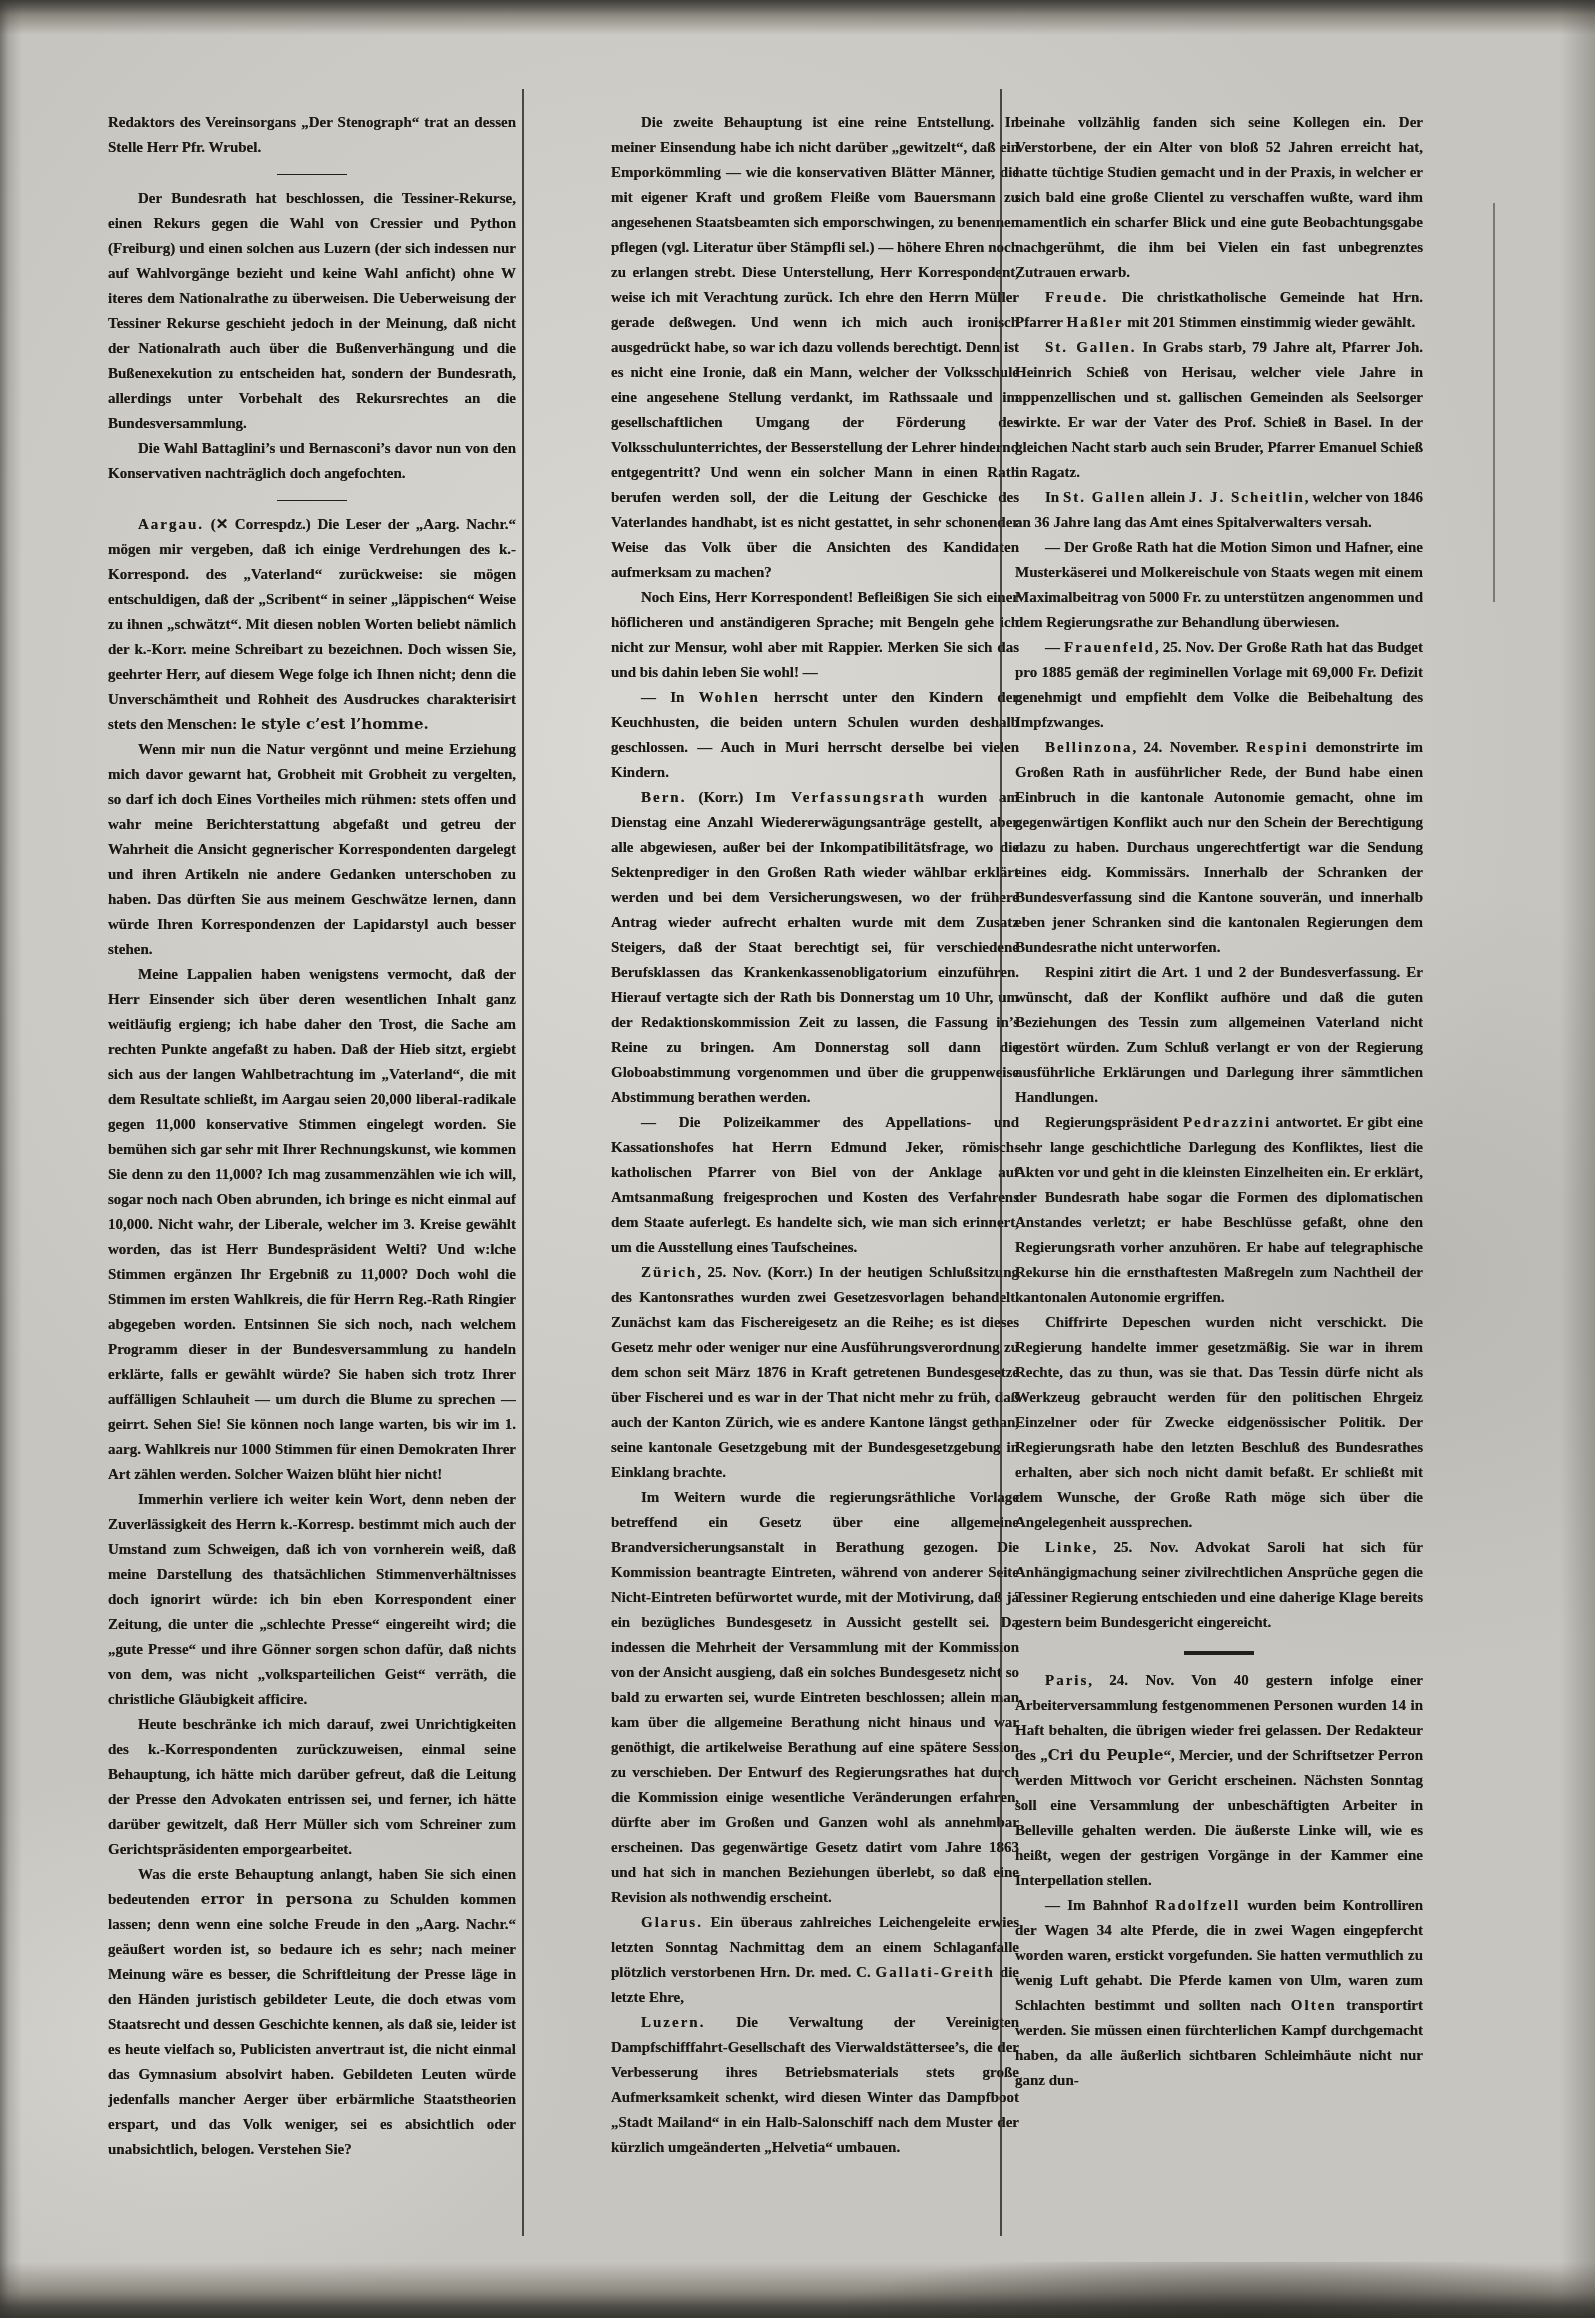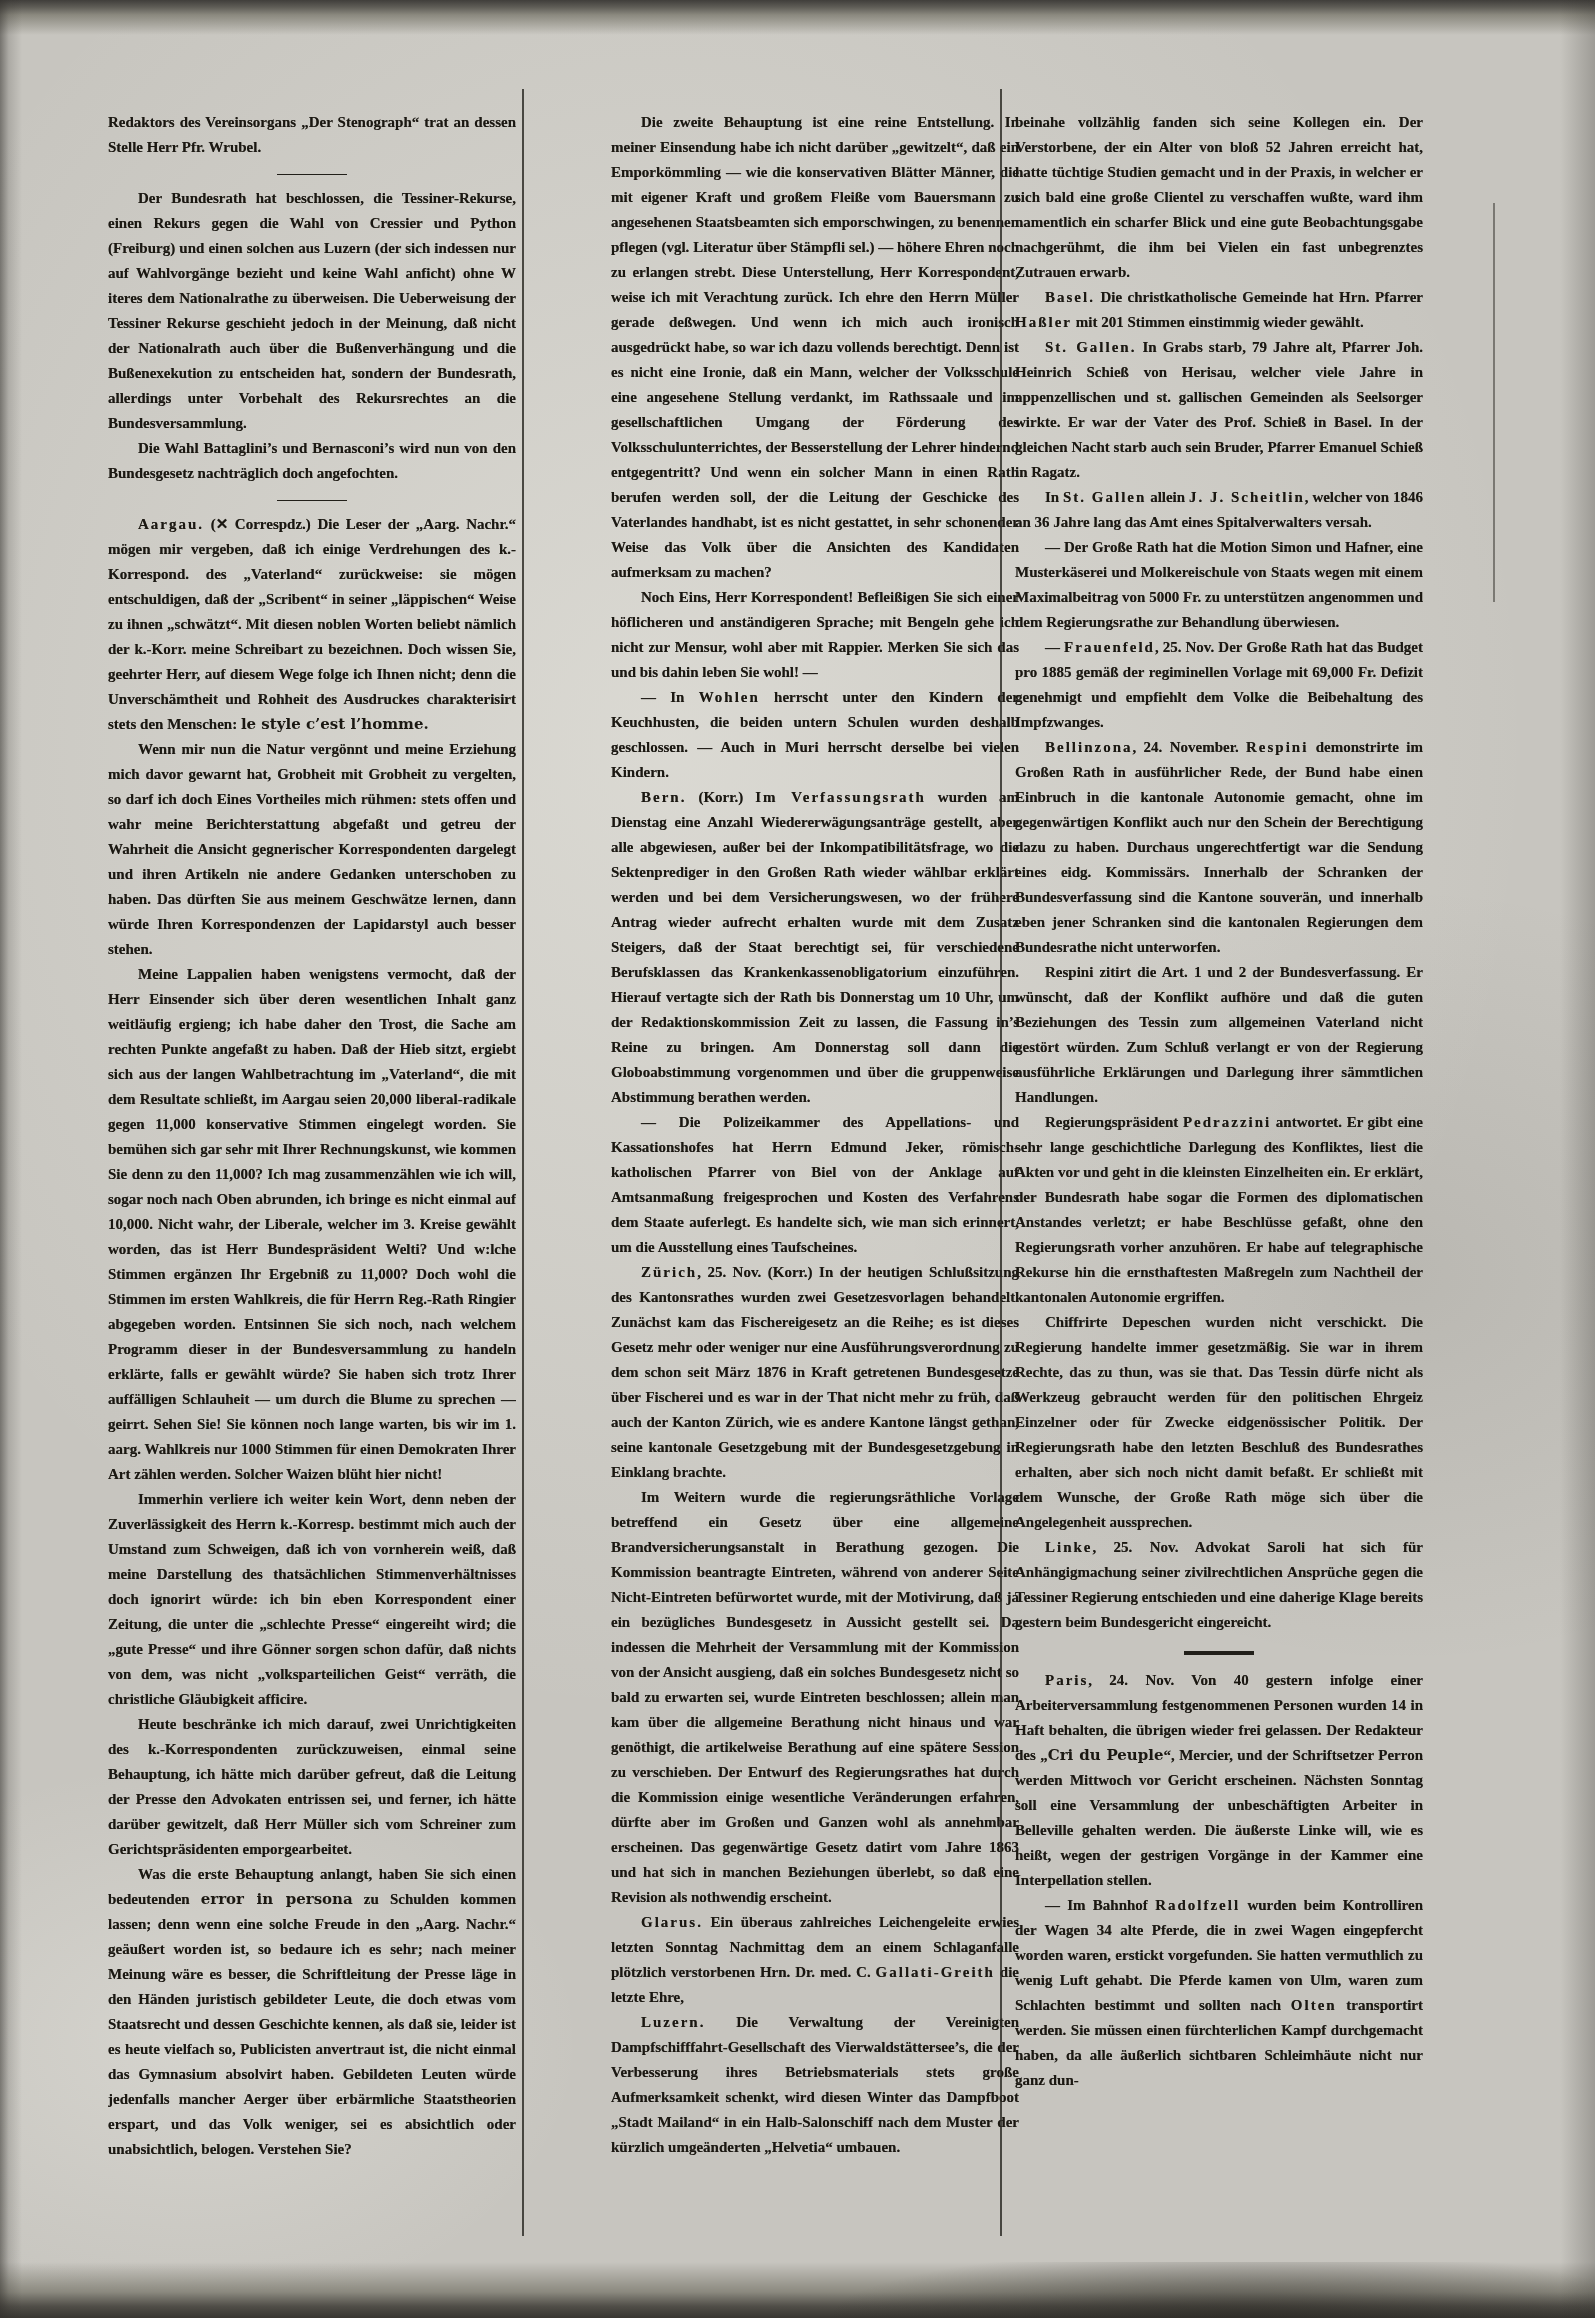--- a/index.html
+++ b/index.html
@@ -57,21 +57,21 @@
   .rule-bold{height:4px;margin:16px auto 12.8px auto;}
 </style>
 </head>
 <body>
 
 <div class="page">
   <div class="col col-1">
       <p class="para"><span class="seg-n">Redaktors des Vereinsorgans „Der Stenograph“ trat an dessen Stelle Herr Pfr. Wrubel.</span></p>
       <div class="rule rule-thin"></div>
       <p class="para indent"><span class="seg-n">Der Bundesrath hat beschlossen, die Tessiner-Rekurse, einen Rekurs gegen die Wahl von Cressier und Python (Freiburg) und einen solchen aus Luzern (der sich indessen nur auf Wahlvorgänge bezieht und keine Wahl anficht) ohne W iteres dem Nationalrathe zu überweisen. Die Ueberweisung der Tessiner Rekurse geschieht jedoch in der Meinung, daß nicht der Nationalrath auch über die Bußenverhängung und die Bußenexekution zu entscheiden hat, sondern der Bundesrath, allerdings unter Vorbehalt des Rekursrechtes an die Bundesversammlung.</span></p>
-      <p class="para indent"><span class="seg-n">Die Wahl Battaglini’s und Bernasconi’s wird nun von den Bundesgesetz nachträglich doch angefochten.</span></p>
+      <p class="para indent"><span class="seg-n">Die Wahl Battaglini’s und Bernasconi’s davor nun von den Konservativen nachträglich doch angefochten.</span></p>
       <div class="rule rule-thin"></div>
       <p class="para indent"><span class="seg-sp">Aargau.</span><span class="seg-n"> (✕ Correspdz.) Die Leser der „Aarg. Nachr.“ mögen mir vergeben, daß ich einige Verdrehungen des k.-Korrespond. des „Vaterland“ zurückweise: sie mögen entschuldigen, daß der „Scribent“ in seiner „läppischen“ Weise zu ihnen „schwätzt“. Mit diesen noblen Worten beliebt nämlich der k.-Korr. meine Schreibart zu bezeichnen. Doch wissen Sie, geehrter Herr, auf diesem Wege folge ich Ihnen nicht; denn die Unverschämtheit und Rohheit des Ausdruckes charakterisirt stets den Menschen: </span><span class="seg-ant">le style c’est l’homme.</span></p>
       <p class="para indent"><span class="seg-n">Wenn mir nun die Natur vergönnt und meine Erziehung mich davor gewarnt hat, Grobheit mit Grobheit zu vergelten, so darf ich doch Eines Vortheiles mich rühmen: stets offen und wahr meine Berichterstattung abgefaßt und getreu der Wahrheit die Ansicht gegnerischer Korrespondenten dargelegt und ihren Artikeln nie andere Gedanken unterschoben zu haben. Das dürften Sie aus meinem Geschwätze lernen, dann würde Ihren Korrespondenzen der Lapidarstyl auch besser stehen.</span></p>
       <p class="para indent"><span class="seg-n">Meine Lappalien haben wenigstens vermocht, daß der Herr Einsender sich über deren wesentlichen Inhalt ganz weitläufig ergieng; ich habe daher den Trost, die Sache am rechten Punkte angefaßt zu haben. Daß der Hieb sitzt, ergiebt sich aus der langen Wahlbetrachtung im „Vaterland“, die mit dem Resultate schließt, im Aargau seien 20,000 liberal-radikale gegen 11,000 konservative Stimmen eingelegt worden. Sie bemühen sich gar sehr mit Ihrer Rechnungskunst, wie kommen Sie denn zu den 11,000? Ich mag zusammenzählen wie ich will, sogar noch nach Oben abrunden, ich bringe es nicht einmal auf 10,000. Nicht wahr, der Liberale, welcher im 3. Kreise gewählt worden, das ist Herr Bundespräsident Welti? Und w:lche Stimmen ergänzen Ihr Ergebniß zu 11,000? Doch wohl die Stimmen im ersten Wahlkreis, die für Herrn Reg.-Rath Ringier abgegeben worden. Entsinnen Sie sich noch, nach welchem Programm dieser in der Bundesversammlung zu handeln erklärte, falls er gewählt würde? Sie haben sich trotz Ihrer auffälligen Schlauheit — um durch die Blume zu sprechen — geirrt. Sehen Sie! Sie können noch lange warten, bis wir im 1. aarg. Wahlkreis nur 1000 Stimmen für einen Demokraten Ihrer Art zählen werden. Solcher Waizen blüht hier nicht!</span></p>
       <p class="para indent"><span class="seg-n">Immerhin verliere ich weiter kein Wort, denn neben der Zuverlässigkeit des Herrn k.-Korresp. bestimmt mich auch der Umstand zum Schweigen, daß ich von vornherein weiß, daß meine Darstellung des thatsächlichen Stimmenverhältnisses doch ignorirt würde: ich bin eben Korrespondent einer Zeitung, die unter die „schlechte Presse“ eingereiht wird; die „gute Presse“ und ihre Gönner sorgen schon dafür, daß nichts von dem, was nicht „volksparteilichen Geist“ verräth, die christliche Gläubigkeit afficire.</span></p>
       <p class="para indent"><span class="seg-n">Heute beschränke ich mich darauf, zwei Unrichtigkeiten des k.-Korrespondenten zurückzuweisen, einmal seine Behauptung, ich hätte mich darüber gefreut, daß die Leitung der Presse den Advokaten entrissen sei, und ferner, ich hätte darüber gewitzelt, daß Herr Müller sich vom Schreiner zum Gerichtspräsidenten emporgearbeitet.</span></p>
       <p class="para indent"><span class="seg-n">Was die erste Behauptung anlangt, haben Sie sich einen bedeutenden </span><span class="seg-ant">error in persona</span><span class="seg-n"> zu Schulden kommen lassen; denn wenn eine solche Freude in den „Aarg. Nachr.“ geäußert worden ist, so bedaure ich es sehr; nach meiner Meinung wäre es besser, die Schriftleitung der Presse läge in den Händen juristisch gebildeter Leute, die doch etwas vom Staatsrecht und dessen Geschichte kennen, als daß sie, leider ist es heute vielfach so, Publicisten anvertraut ist, die nicht einmal das Gymnasium absolvirt haben. Gebildeten Leuten würde jedenfalls mancher Aerger über erbärmliche Staatstheorien erspart, und das Volk weniger, sei es absichtlich oder unabsichtlich, belogen. Verstehen Sie?</span></p>
     </div>
   <div class="vrule vrule-1"></div>
   <div class="col col-2">
@@ -81,21 +81,21 @@
       <p class="para indent"><span class="seg-sp">Bern.</span><span class="seg-n"> (Korr.) </span><span class="seg-sp">Im Verfassungsrath</span><span class="seg-n"> wurden am Dienstag eine Anzahl Wiedererwägungsanträge gestellt, aber alle abgewiesen, außer bei der Inkompatibilitätsfrage, wo die Sektenprediger in den Großen Rath wieder wählbar erklärt werden und bei dem Versicherungswesen, wo der frühere Antrag wieder aufrecht erhalten wurde mit dem Zusatz Steigers, daß der Staat berechtigt sei, für verschiedene Berufsklassen das Krankenkassenobligatorium einzuführen. Hierauf vertagte sich der Rath bis Donnerstag um 10 Uhr, um der Redaktionskommission Zeit zu lassen, die Fassung in’s Reine zu bringen. Am Donnerstag soll dann die Globoabstimmung vorgenommen und über die gruppenweise Abstimmung berathen werden.</span></p>
       <p class="para indent"><span class="seg-n">— Die Polizeikammer des Appellations- und Kassationshofes hat Herrn Edmund Jeker, römisch-katholischen Pfarrer von Biel von der Anklage auf Amtsanmaßung freigesprochen und Kosten des Verfahrens dem Staate auferlegt. Es handelte sich, wie man sich erinnert, um die Ausstellung eines Taufscheines.</span></p>
       <p class="para indent"><span class="seg-sp">Zürich</span><span class="seg-n">, 25. Nov. (Korr.) In der heutigen Schlußsitzung des Kantonsrathes wurden zwei Gesetzesvorlagen behandelt. Zunächst kam das Fischereigesetz an die Reihe; es ist dieses Gesetz mehr oder weniger nur eine Ausführungsverordnung zu dem schon seit März 1876 in Kraft getretenen Bundesgesetze über Fischerei und es war in der That nicht mehr zu früh, daß auch der Kanton Zürich, wie es andere Kantone längst gethan, seine kantonale Gesetzgebung mit der Bundesgesetzgebung in Einklang brachte.</span></p>
       <p class="para indent"><span class="seg-n">Im Weitern wurde die regierungsräthliche Vorlage betreffend ein Gesetz über eine allgemeine Brandversicherungsanstalt in Berathung gezogen. Die Kommission beantragte Eintreten, während von anderer Seite Nicht-Eintreten befürwortet wurde, mit der Motivirung, daß ja ein bezügliches Bundesgesetz in Aussicht gestellt sei. Da indessen die Mehrheit der Versammlung mit der Kommission von der Ansicht ausgieng, daß ein solches Bundesgesetz nicht so bald zu erwarten sei, wurde Eintreten beschlossen; allein man kam über die allgemeine Berathung nicht hinaus und war genöthigt, die artikelweise Berathung auf eine spätere Session zu verschieben. Der Entwurf des Regierungsrathes hat durch die Kommission einige wesentliche Veränderungen erfahren, dürfte aber im Großen und Ganzen wohl als annehmbar erscheinen. Das gegenwärtige Gesetz datirt vom Jahre 1863 und hat sich in manchen Beziehungen überlebt, so daß eine Revision als nothwendig erscheint.</span></p>
       <p class="para indent"><span class="seg-sp">Glarus.</span><span class="seg-n"> Ein überaus zahlreiches Leichengeleite erwies letzten Sonntag Nachmittag dem an einem Schlaganfalle plötzlich verstorbenen Hrn. Dr. med. C. </span><span class="seg-sp">Gallati-Greith</span><span class="seg-n"> die letzte Ehre,</span></p>
       <p class="para indent"><span class="seg-sp">Luzern.</span><span class="seg-n"> Die Verwaltung der Vereinigten Dampfschifffahrt-Gesellschaft des Vierwaldstättersee’s, die der Verbesserung ihres Betriebsmaterials stets große Aufmerksamkeit schenkt, wird diesen Winter das Dampfboot „Stadt Mailand“ in ein Halb-Salonschiff nach dem Muster der kürzlich umgeänderten „Helvetia“ umbauen.</span></p>
     </div>
   <div class="vrule vrule-2"></div>
   <div class="col col-3">
       <p class="para"><span class="seg-n">beinahe vollzählig fanden sich seine Kollegen ein. Der Verstorbene, der ein Alter von bloß 52 Jahren erreicht hat, hatte tüchtige Studien gemacht und in der Praxis, in welcher er sich bald eine große Clientel zu verschaffen wußte, ward ihm namentlich ein scharfer Blick und eine gute Beobachtungsgabe nachgerühmt, die ihm bei Vielen ein fast unbegrenztes Zutrauen erwarb.</span></p>
-      <p class="para indent"><span class="seg-sp">Basel.</span><span class="seg-n"> Die christkatholische Gemeinde hat Hrn. Pfarrer </span><span class="seg-sp">Haßler</span><span class="seg-n"> mit 201 Stimmen einstimmig wieder gewählt.</span></p>
+      <p class="para indent"><span class="seg-sp">Freude.</span><span class="seg-n"> Die christkatholische Gemeinde hat Hrn. Pfarrer </span><span class="seg-sp">Haßler</span><span class="seg-n"> mit 201 Stimmen einstimmig wieder gewählt.</span></p>
       <p class="para indent"><span class="seg-sp">St. Gallen.</span><span class="seg-n"> In Grabs starb, 79 Jahre alt, Pfarrer Joh. Heinrich Schieß von Herisau, welcher viele Jahre in appenzellischen und st. gallischen Gemeinden als Seelsorger wirkte. Er war der Vater des Prof. Schieß in Basel. In der gleichen Nacht starb auch sein Bruder, Pfarrer Emanuel Schieß in Ragatz.</span></p>
       <p class="para indent"><span class="seg-n">In </span><span class="seg-sp">St. Gallen</span><span class="seg-n"> allein </span><span class="seg-sp">J. J. Scheitlin</span><span class="seg-n">, welcher von 1846 an 36 Jahre lang das Amt eines Spitalverwalters versah.</span></p>
       <p class="para indent"><span class="seg-n">— Der Große Rath hat die Motion Simon und Hafner, eine Musterkäserei und Molkereischule von Staats wegen mit einem Maximalbeitrag von 5000 Fr. zu unterstützen angenommen und dem Regierungsrathe zur Behandlung überwiesen.</span></p>
       <p class="para indent"><span class="seg-n">— </span><span class="seg-sp">Frauenfeld</span><span class="seg-n">, 25. Nov. Der Große Rath hat das Budget pro 1885 gemäß der regiminellen Vorlage mit 69,000 Fr. Defizit genehmigt und empfiehlt dem Volke die Beibehaltung des Impfzwanges.</span></p>
       <p class="para indent"><span class="seg-sp">Bellinzona</span><span class="seg-n">, 24. November. </span><span class="seg-sp">Respini</span><span class="seg-n"> demonstrirte im Großen Rath in ausführlicher Rede, der Bund habe einen Einbruch in die kantonale Autonomie gemacht, ohne im gegenwärtigen Konflikt auch nur den Schein der Berechtigung dazu zu haben. Durchaus ungerechtfertigt war die Sendung eines eidg. Kommissärs. Innerhalb der Schranken der Bundesverfassung sind die Kantone souverän, und innerhalb eben jener Schranken sind die kantonalen Regierungen dem Bundesrathe nicht unterworfen.</span></p>
       <p class="para indent"><span class="seg-n">Respini zitirt die Art. 1 und 2 der Bundesverfassung. Er wünscht, daß der Konflikt aufhöre und daß die guten Beziehungen des Tessin zum allgemeinen Vaterland nicht gestört würden. Zum Schluß verlangt er von der Regierung ausführliche Erklärungen und Darlegung ihrer sämmtlichen Handlungen.</span></p>
       <p class="para indent"><span class="seg-n">Regierungspräsident </span><span class="seg-sp">Pedrazzini</span><span class="seg-n"> antwortet. Er gibt eine sehr lange geschichtliche Darlegung des Konfliktes, liest die Akten vor und geht in die kleinsten Einzelheiten ein. Er erklärt, der Bundesrath habe sogar die Formen des diplomatischen Anstandes verletzt; er habe Beschlüsse gefaßt, ohne den Regierungsrath vorher anzuhören. Er habe auf telegraphische Rekurse hin die ernsthaftesten Maßregeln zum Nachtheil der kantonalen Autonomie ergriffen.</span></p>
       <p class="para indent"><span class="seg-n">Chiffrirte Depeschen wurden nicht verschickt. Die Regierung handelte immer gesetzmäßig. Sie war in ihrem Rechte, das zu thun, was sie that. Das Tessin dürfe nicht als Werkzeug gebraucht werden für den politischen Ehrgeiz Einzelner oder für Zwecke eidgenössischer Politik. Der Regierungsrath habe den letzten Beschluß des Bundesrathes erhalten, aber sich noch nicht damit befaßt. Er schließt mit dem Wunsche, der Große Rath möge sich über die Angelegenheit aussprechen.</span></p>
       <p class="para indent"><span class="seg-sp">Linke</span><span class="seg-n">, 25. Nov. Advokat Saroli hat sich für Anhängigmachung seiner zivilrechtlichen Ansprüche gegen die Tessiner Regierung entschieden und eine daherige Klage bereits gestern beim Bundesgericht eingereicht.</span></p>
       <div class="rule rule-bold"></div>

